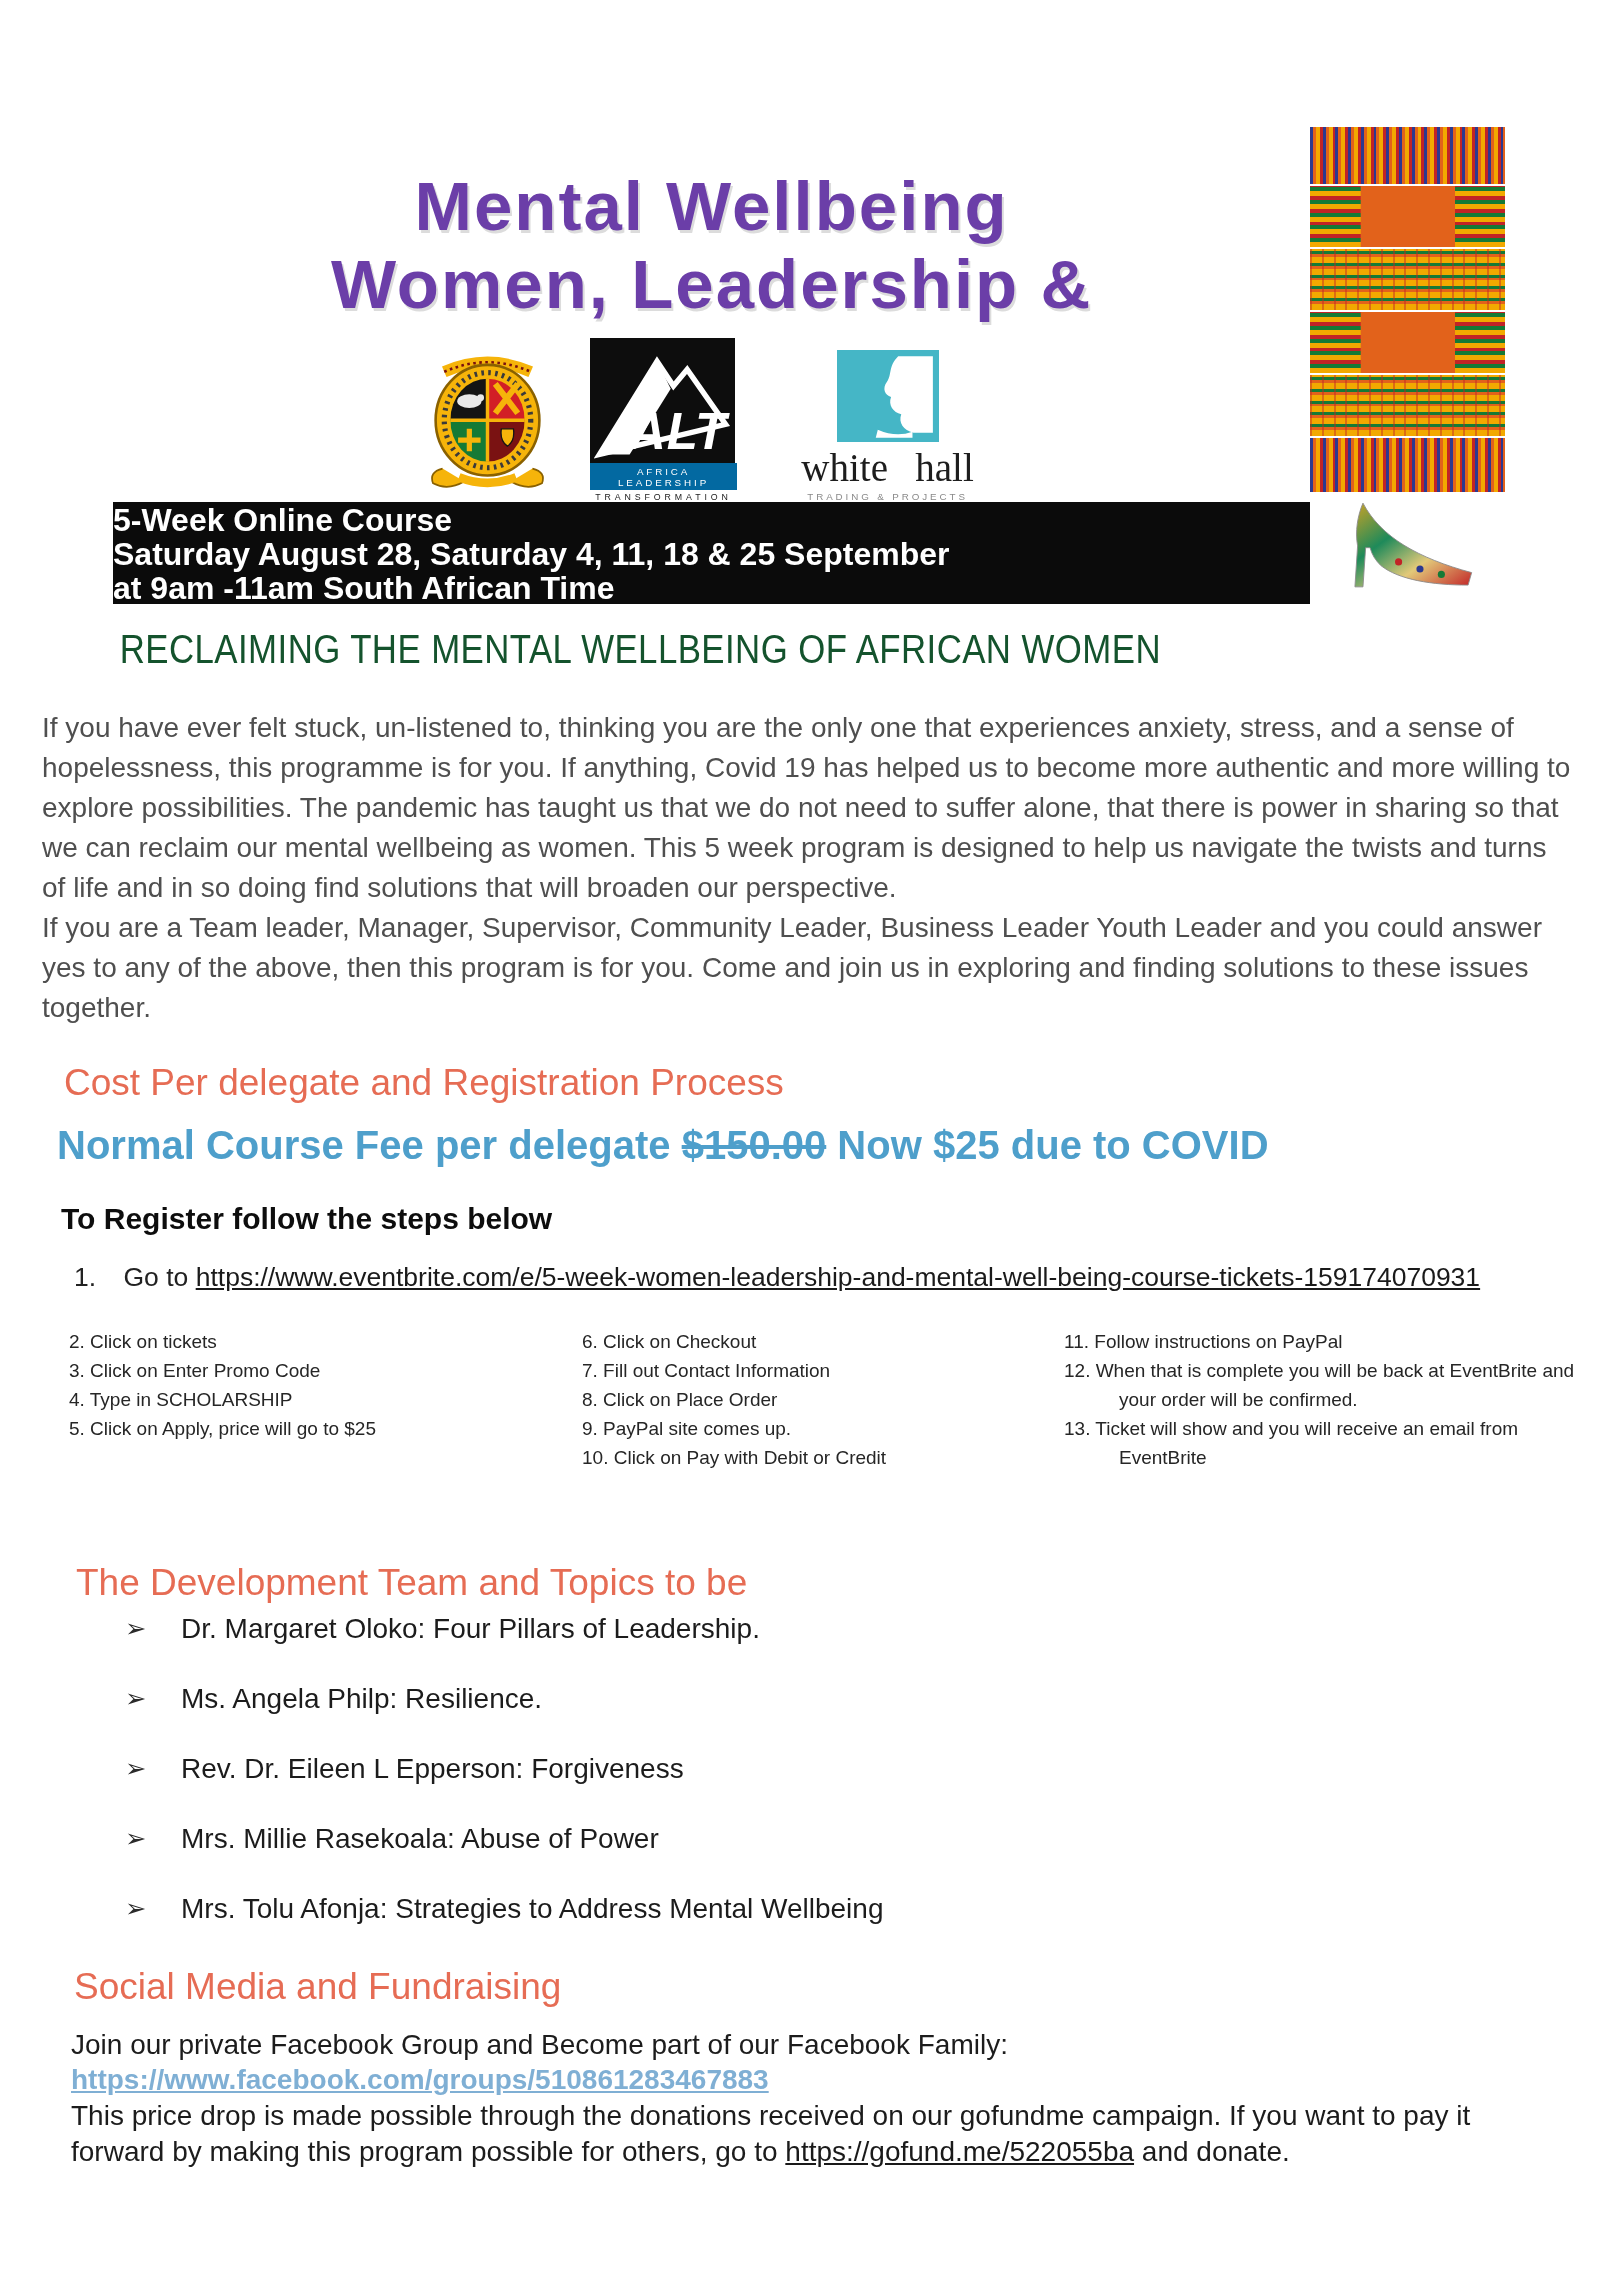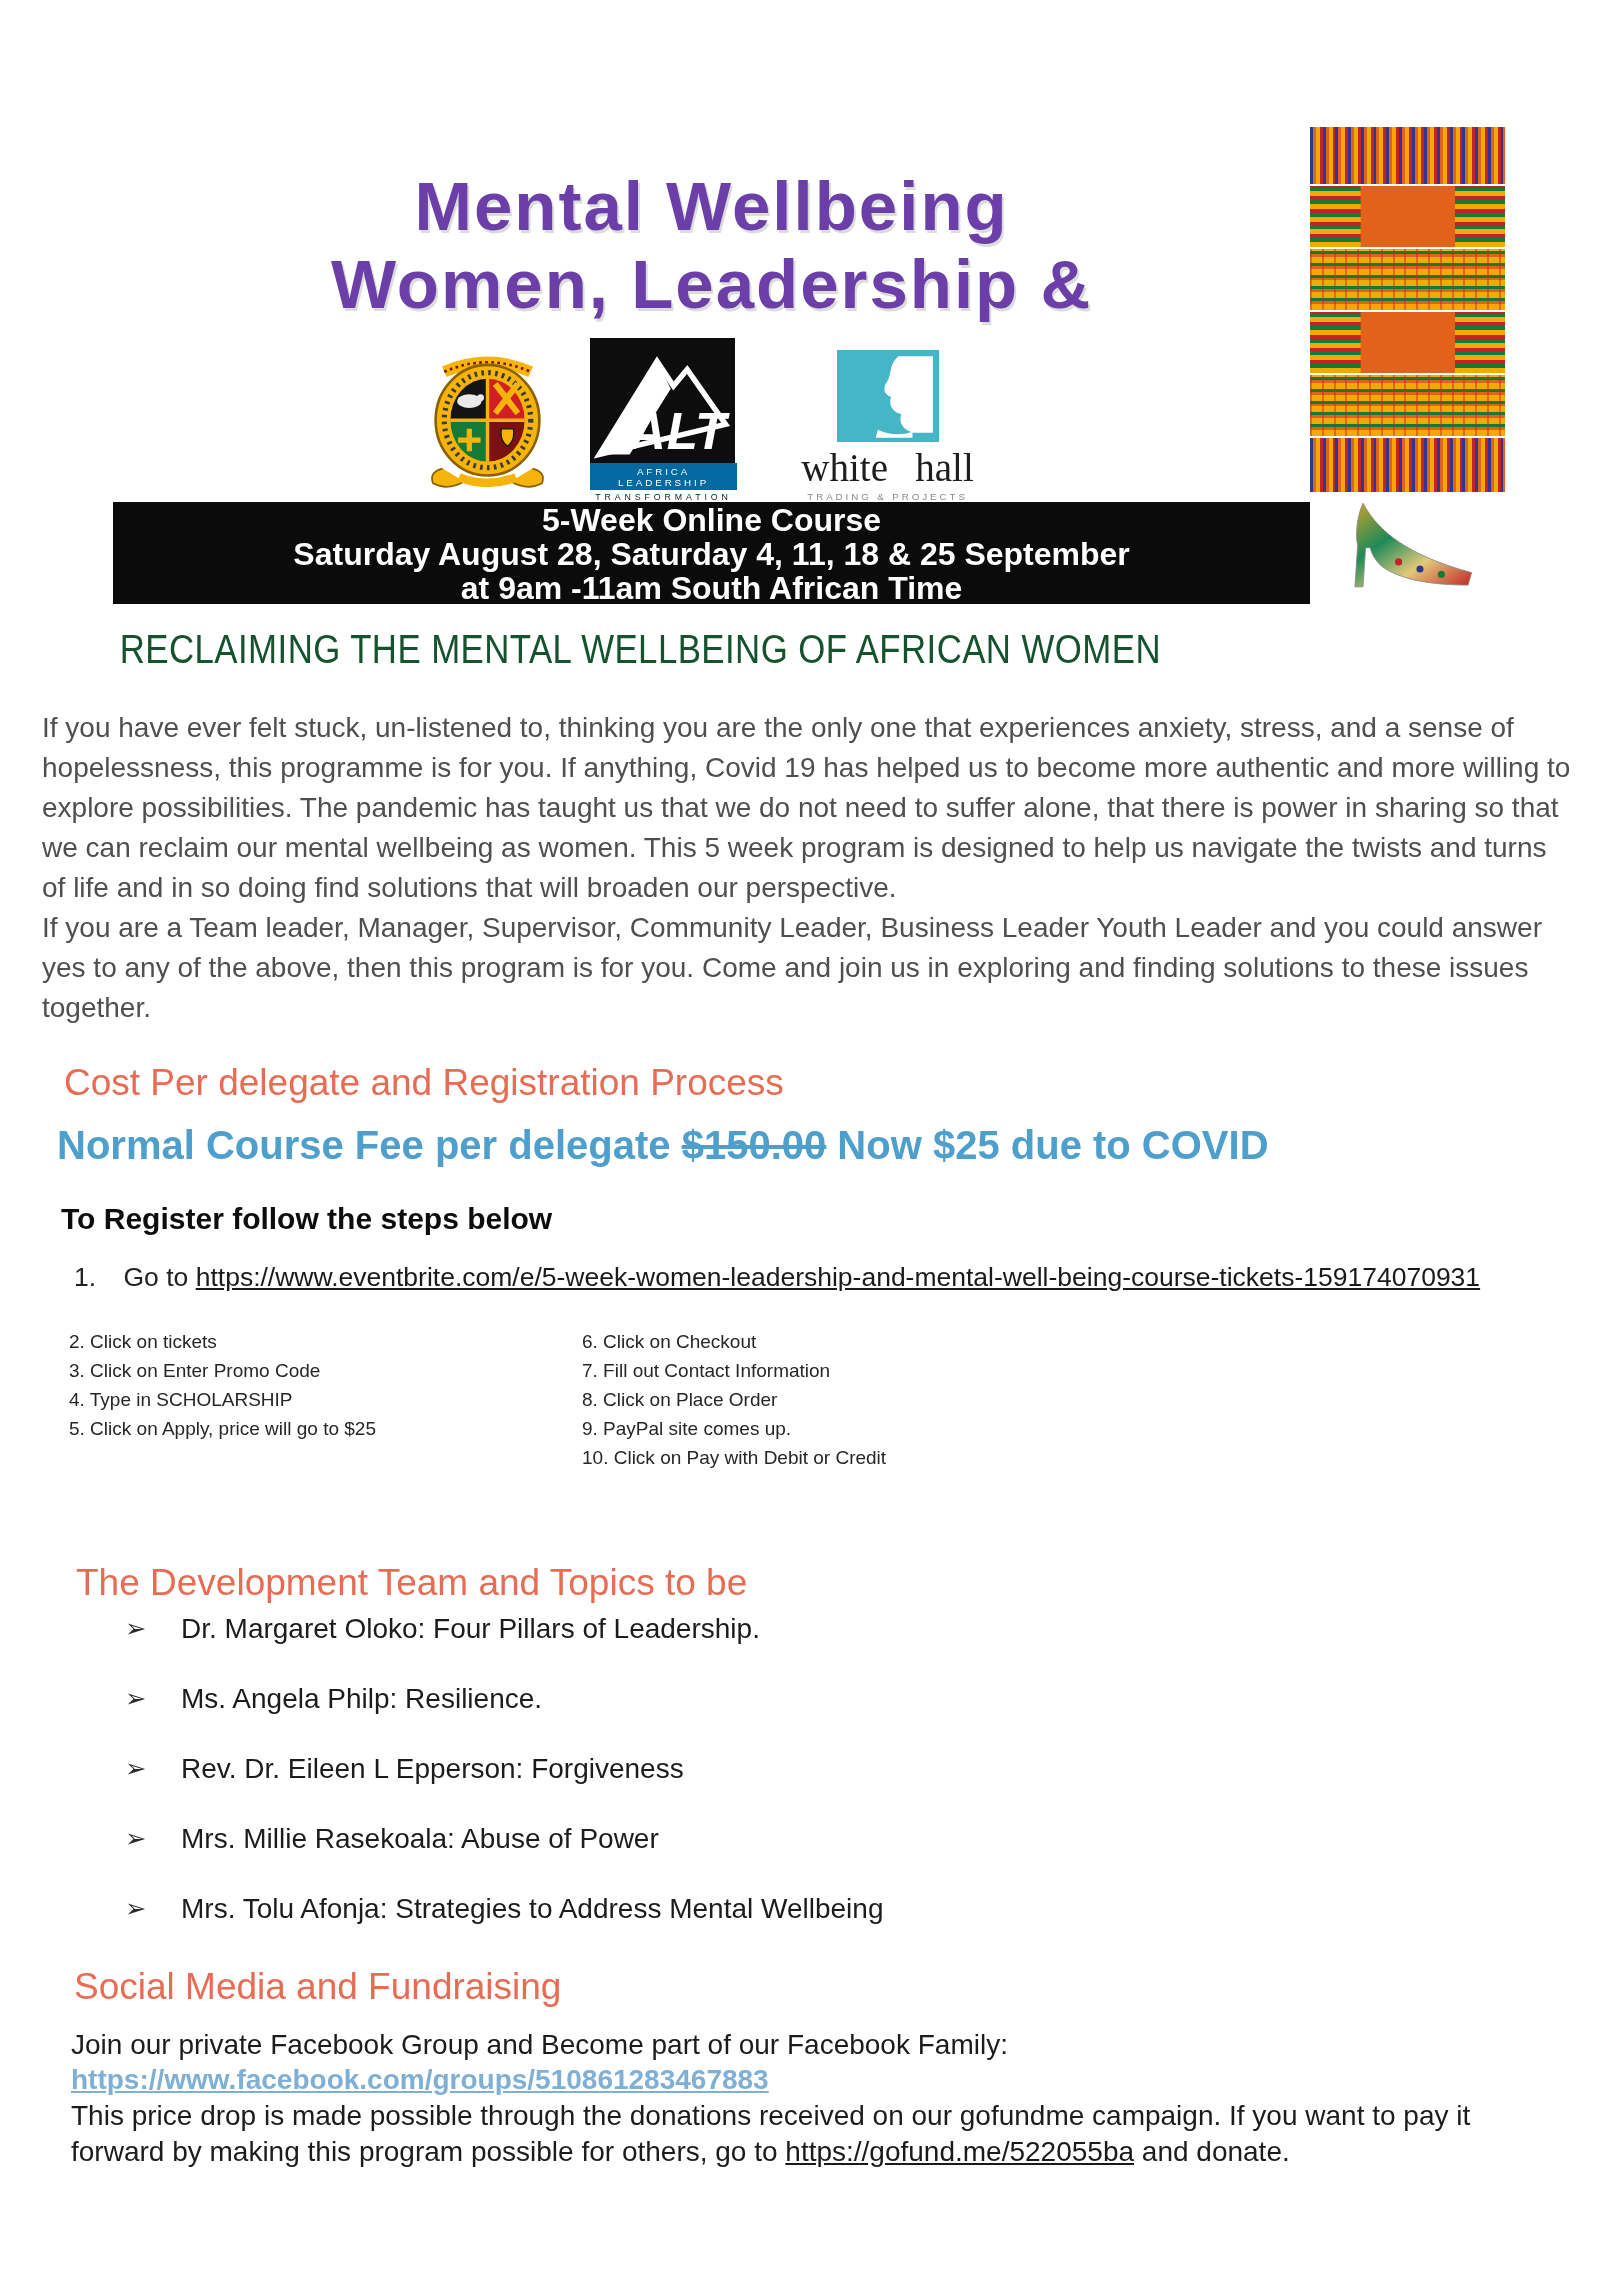--- a/index.html
+++ b/index.html
@@ -14,21 +14,21 @@
   .alt-logo{width:147px;text-align:center;}
   .alt-square{position:relative;width:145px;height:125px;background:#0d0d0d;}
   .alt-square svg{position:absolute;left:3.9px;top:3.9px;}
   .alt-name{position:absolute;right:7.8px;bottom:2px;color:#fff;font-weight:700;font-size:51px;font-style:italic;letter-spacing:1px;}
   .alt-cap1{background:#0369a1;color:#fff;font-size:9.8px;letter-spacing:2.9px;padding:2.9px 0;}
   .alt-cap2{color:#1a1a1a;font-size:8.8px;letter-spacing:3.9px;margin-top:2px;}
   .wh-logo{width:245px;text-align:center;}
   .wh-square{width:102px;height:92px;background:#45B6C6;margin:0 auto;position:relative;}
   .wh-name{font-family:"Liberation Serif", serif;font-size:39px;color:#1d1d1d;word-spacing:17.6px;margin-top:3.9px;}
   .wh-sub{font-size:9.8px;color:#8a8a8a;letter-spacing:2.9px;margin-top:1px;}
-  .schedule-bar{margin-top:auto;width:100%;height:102px;background:#0b0b0b;color:#fff;text-align:center;font-weight:700;font-size:32px;line-height:34px;padding-top:1px;box-sizing:border-box;}
+  .schedule-bar{margin-top:auto;width:100%;height:102px;background:#0b0b0b;color:#fff;font-weight:700;font-size:32px;line-height:34px;padding-top:1px;box-sizing:border-box;}
   .banner-right{width:211px;height:472px;display:flex;flex-direction:column;background:#fff;padding-right:15.7px;box-sizing:border-box;}
   .kente{height:365px;overflow:hidden;}
   .kseg{border-bottom:2px solid #fff;}
   .k1,.k6{height:57px;background:repeating-linear-gradient(90deg,#2B3990 0 2.9px,#E2621B 2.9px 5.9px,#F2A900 5.9px 9.8px,#C22326 9.8px 12.7px);}
   .k2,.k4{height:61px;background:
     repeating-linear-gradient(0deg,#F2A900 0 4.9px,#157A36 4.9px 8.8px,#C22326 8.8px 12.7px) left/26% 100% no-repeat,
     repeating-linear-gradient(0deg,#F2A900 0 4.9px,#157A36 4.9px 8.8px,#C22326 8.8px 12.7px) right/26% 100% no-repeat,
     #E2621B;}
   .k3,.k5{height:61px;background:
     repeating-linear-gradient(90deg,rgba(194,35,38,.45) 0 2px,rgba(0,0,0,0) 2px 11.8px),
@@ -187,20 +187,25 @@
     <div class="s-item">4. Type in SCHOLARSHIP</div>
     <div class="s-item">5. Click on Apply, price will go to $25</div>
   </div>
   <div class="steps-col c2">
     <div class="s-item">6. Click on Checkout</div>
     <div class="s-item">7. Fill out Contact Information</div>
     <div class="s-item">8. Click on Place Order</div>
     <div class="s-item">9. PayPal site comes up.</div>
     <div class="s-item">10. Click on Pay with Debit or Credit</div>
   </div>
+  <div class="steps-col c3">
+    <div class="s-item">11. Follow instructions on PayPal</div>
+    <div class="s-item">12. When that is complete you will be back at EventBrite and your order will be confirmed.</div>
+    <div class="s-item">13. Ticket will show and you will receive an email from EventBrite</div>
+  </div>
 
   <h2 class="orange-h h-team">The Development Team and Topics to be</h2>
   <div class="team-list">
     <div class="t-item">
       <span class="t-arrow">➢</span>
       <span>Dr. Margaret Oloko: Four Pillars of Leadership.</span>
     </div>
     <div class="t-item">
       <span class="t-arrow">➢</span>
       <span>Ms. Angela Philp: Resilience.</span>

